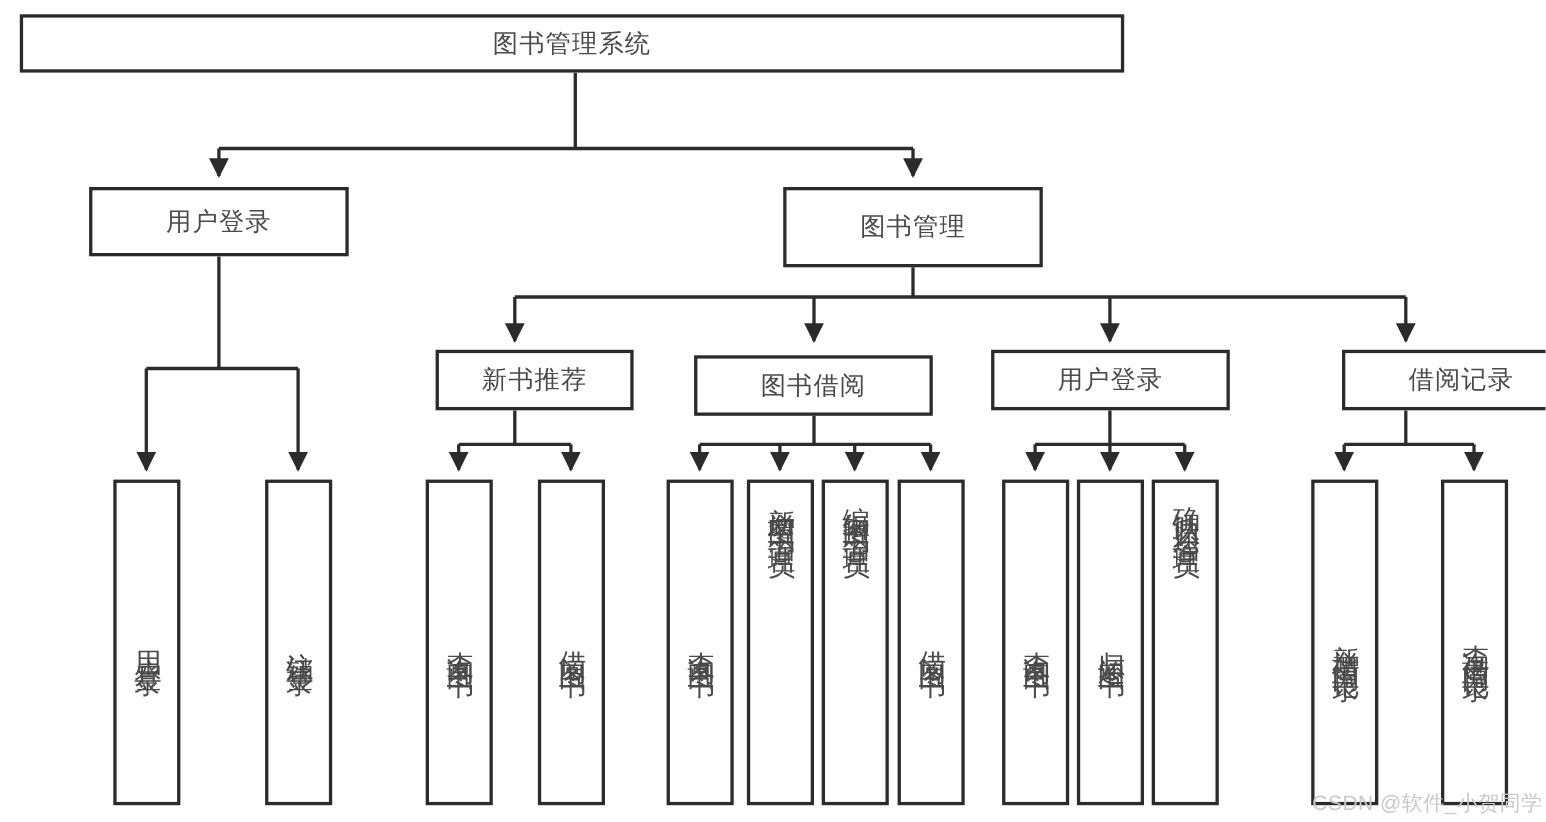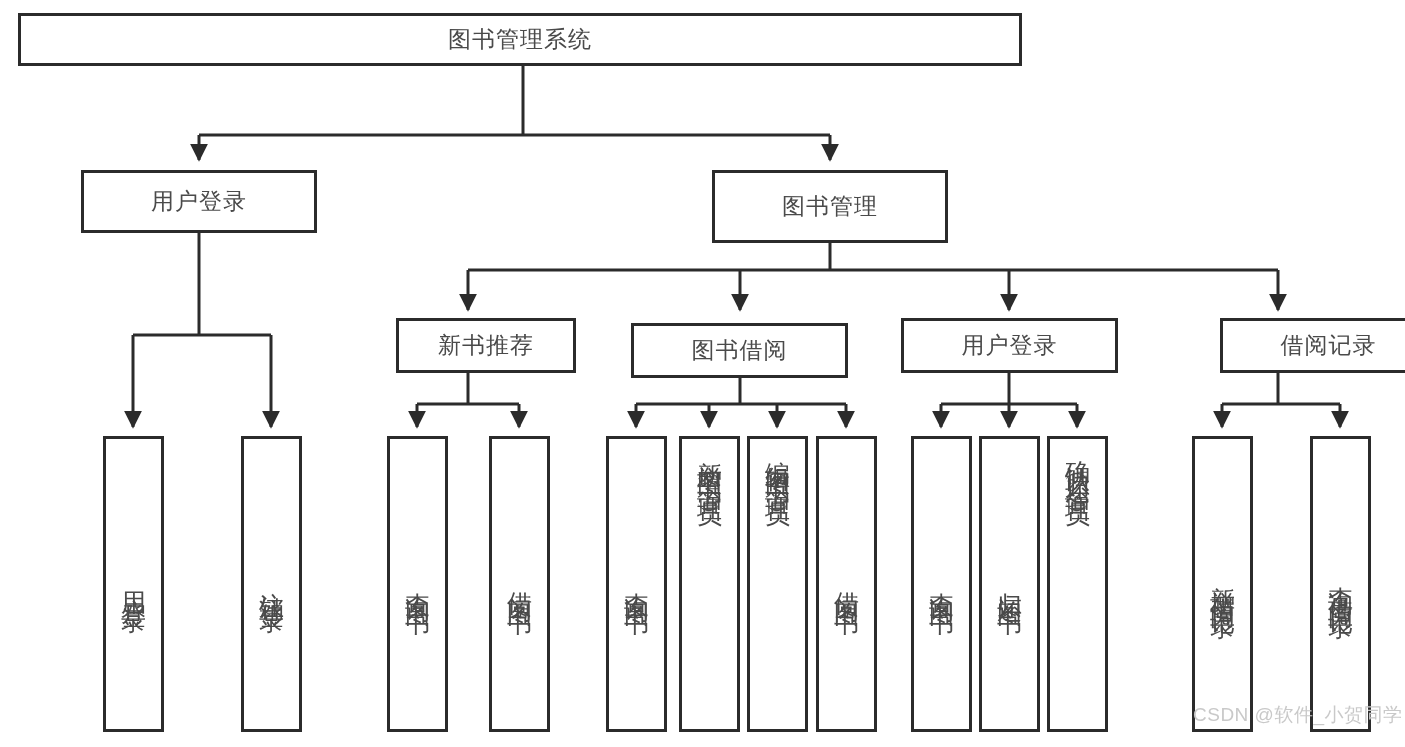--- a/index.html
+++ b/index.html
@@ -178,15 +178,15 @@
     <span class="lbl">确认归还（管理员）</span>
   </div>
 
   <div class="node v mid" style="left:1192px;top:436px;width:61px;height:296px;">
     <span class="lbl">新增借阅记录</span>
   </div>
   <div class="node v mid" style="left:1310px;top:436px;width:61px;height:296px;">
     <span class="lbl">查询借阅记录</span>
   </div>
 
-  <div class="watermark" style="left:1193px;top:702px;">CSDN @软件_小贺同学</div>
+  <div class="watermark" style="left:1193px;top:717px;">CSDN @软件_小贺同学</div>
 
 </div>
 
 </body></html>

